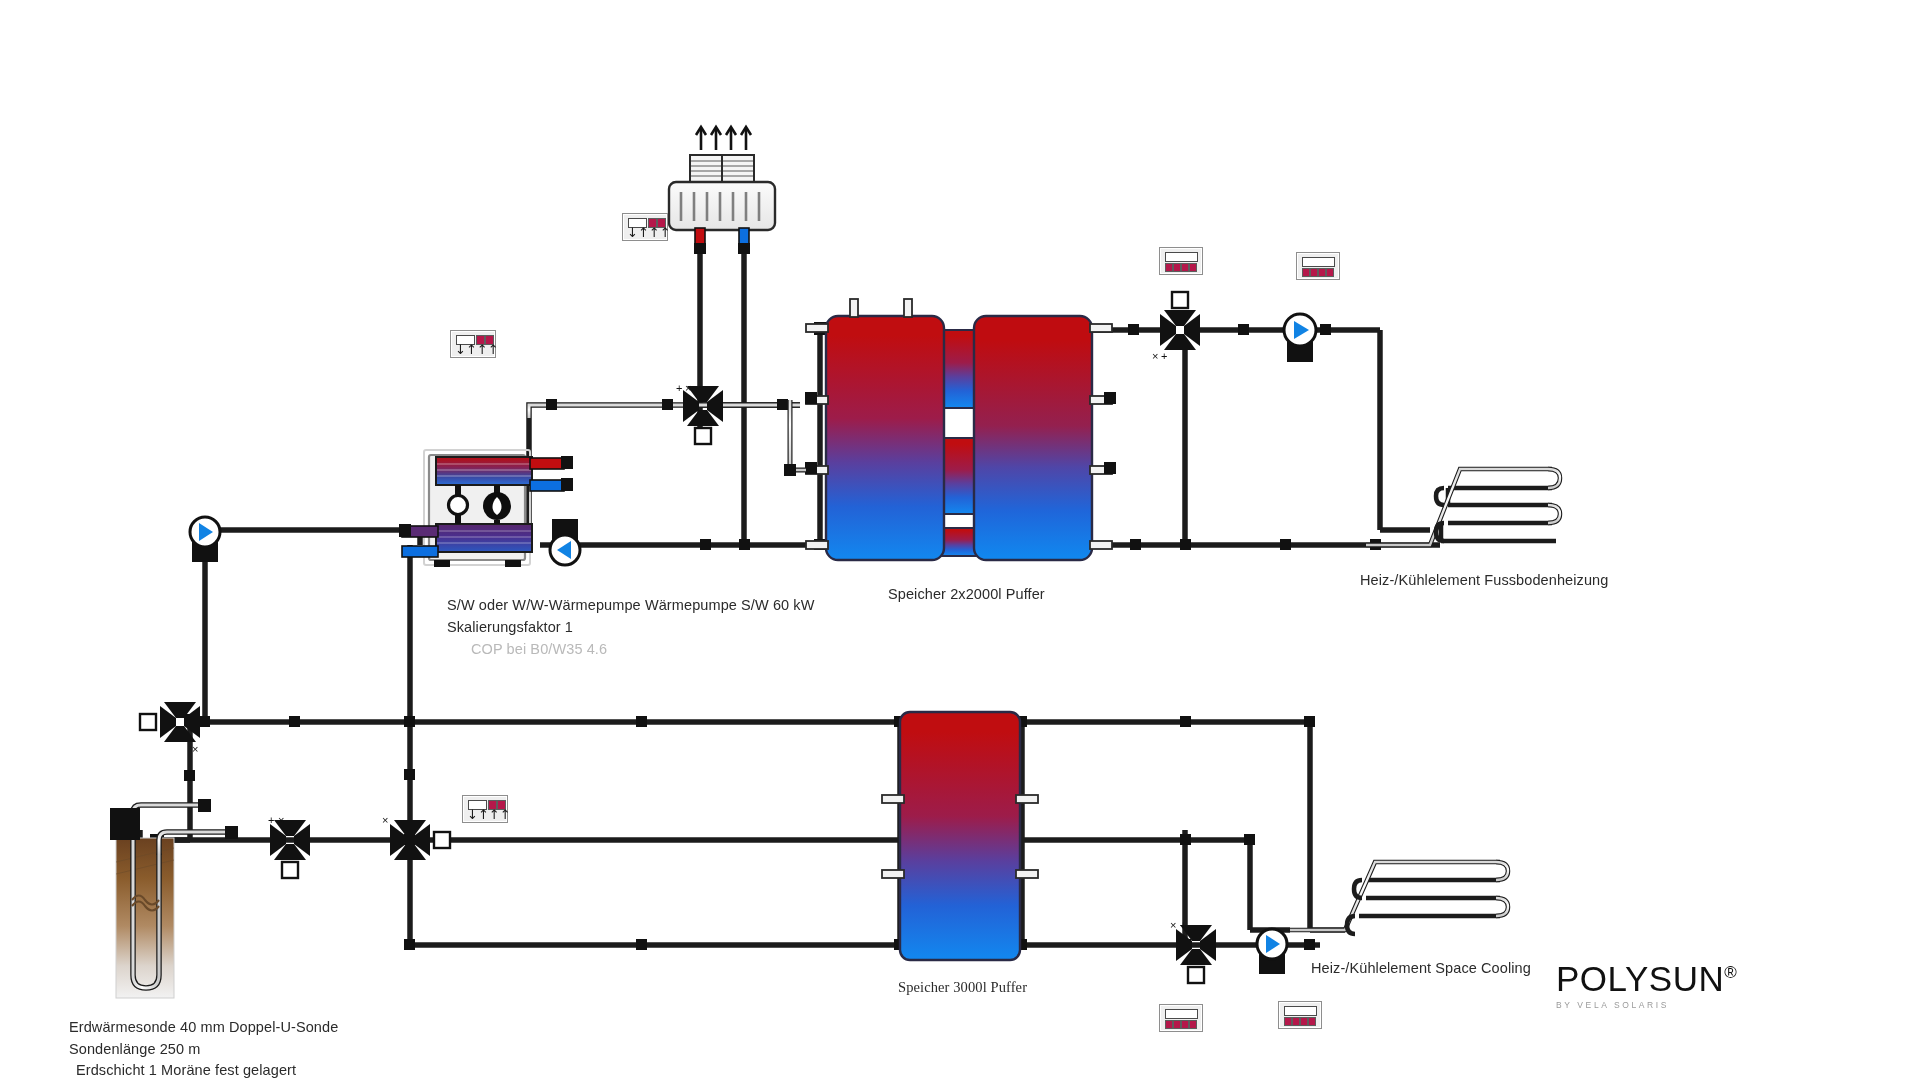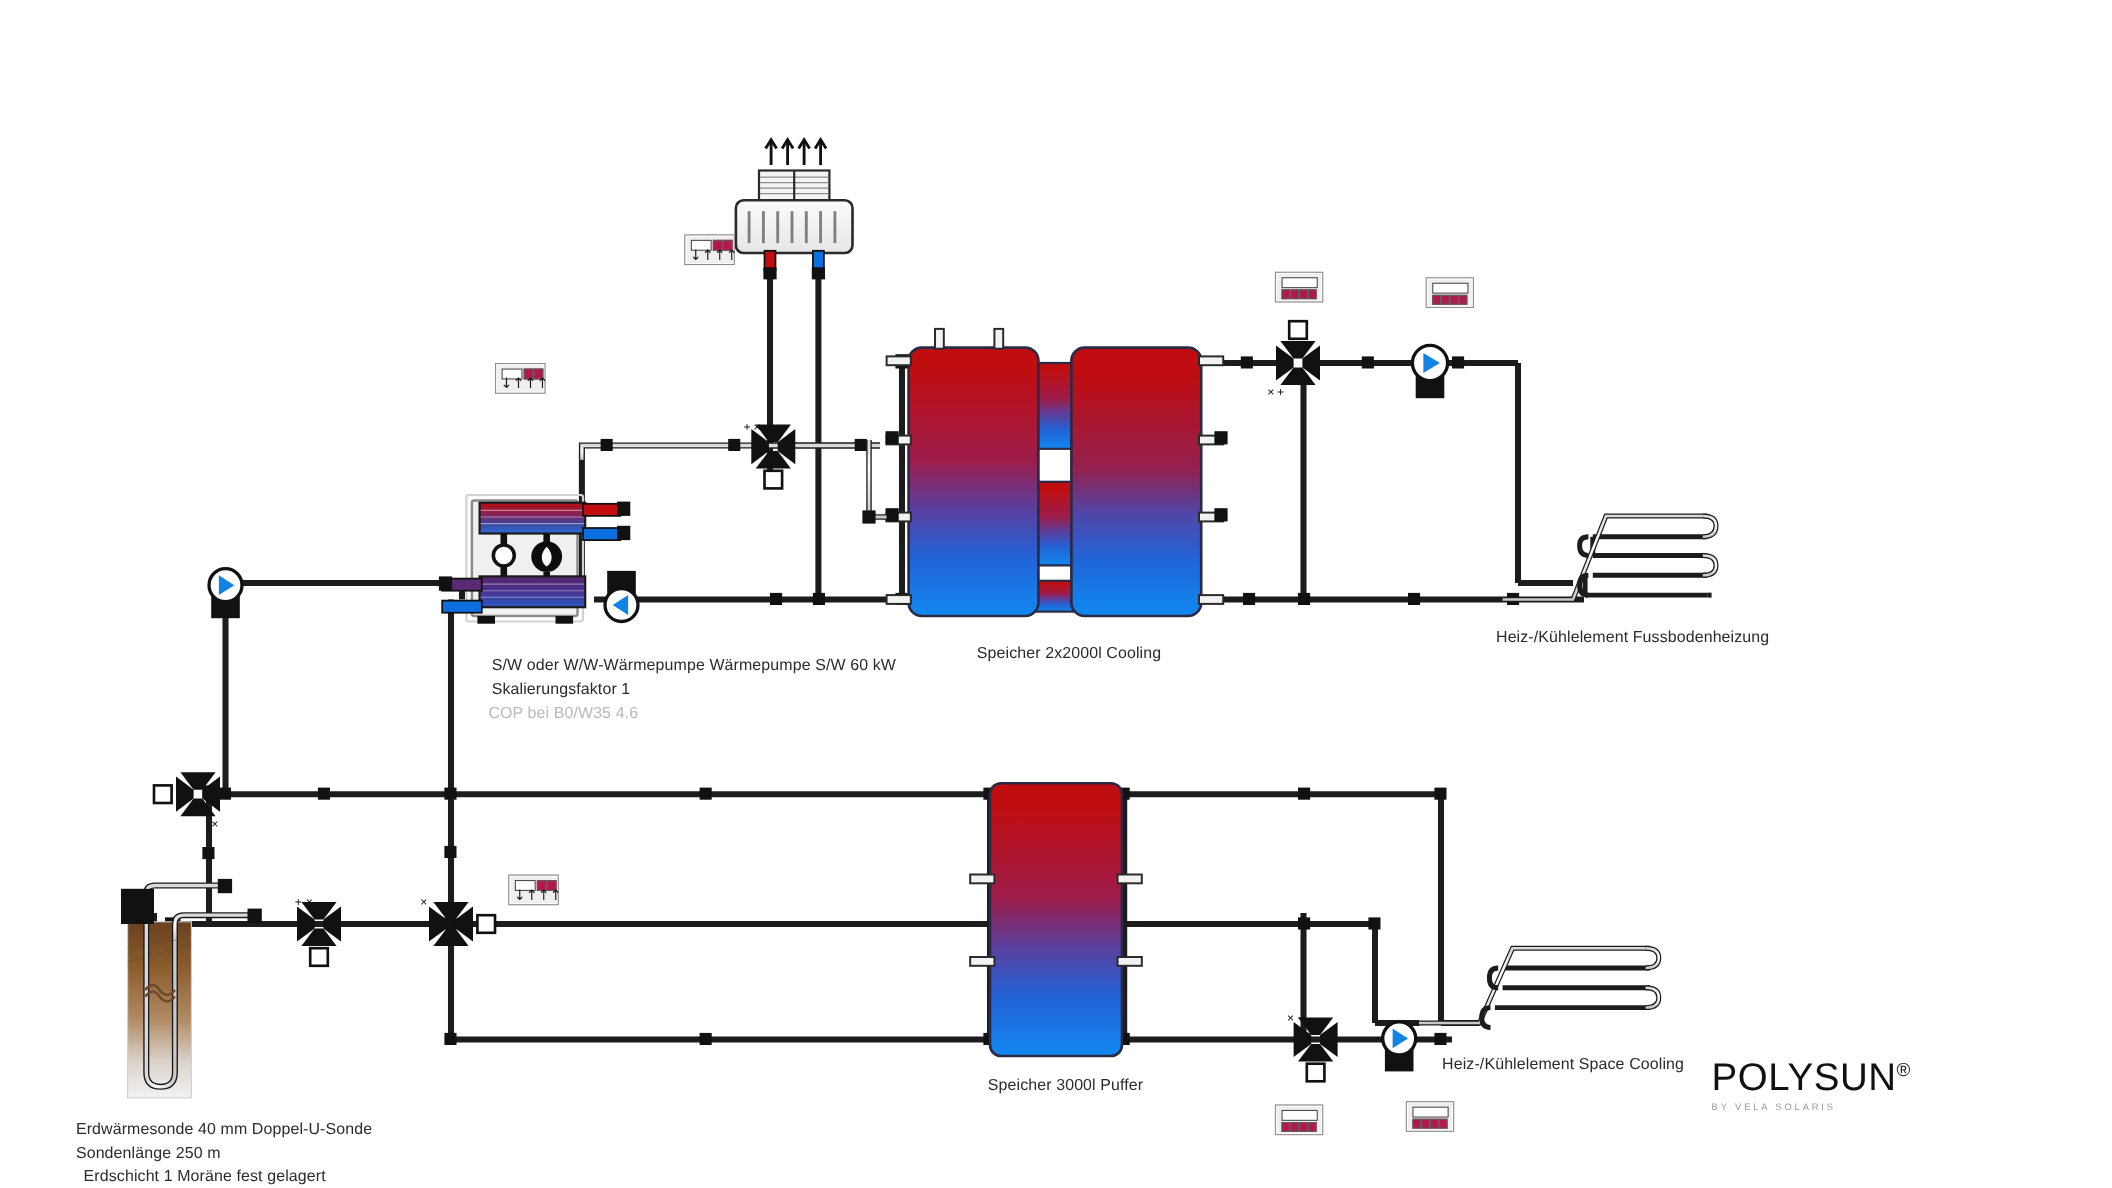--- a/index.html
+++ b/index.html
@@ -557,24 +557,24 @@
   <div class="ctrl" style="left:1278px;top:1001px;width:42px;height:26px;">
     <div class="disp" style="left:5px;top:4px;width:31px;height:8px;"></div>
     <div class="sq" style="left:5px;top:15px;width:6px;height:7px;"></div>
     <div class="sq" style="left:13px;top:15px;width:6px;height:7px;"></div>
     <div class="sq" style="left:21px;top:15px;width:6px;height:7px;"></div>
     <div class="sq" style="left:29px;top:15px;width:6px;height:7px;"></div>
   </div>
 
   <div class="lbl" style="left:447px;top:597px;text-align:center;">S/W oder W/W-Wärmepumpe Wärmepumpe S/W 60 kW</div>
   <div class="lbl" style="left:447px;top:619px;">Skalierungsfaktor 1</div>
-  <div class="lbl dim" style="left:444px;top:641px;">COP bei B0/W35 4.6</div>
-
-  <div class="lbl" style="left:888px;top:586px;">Speicher 2x2000l Cooling</div>
-  <div class="lbl" style="left:898px;top:979px;">Speicher 3000l Puffer</div>
+  <div class="lbl dim" style="left:471px;top:641px;">COP bei B0/W35 4.6</div>
+
+  <div class="lbl" style="left:888px;top:586px;">Speicher 2x2000l Puffer</div>
+  <div class="lbl" style="left:898px;top:979px;font-family:Liberation Serif, serif;">Speicher 3000l Puffer</div>
 
   <div class="lbl" style="left:1360px;top:572px;">Heiz-/Kühlelement Fussbodenheizung</div>
   <div class="lbl" style="left:1311px;top:960px;text-align:right;">Heiz-/Kühlelement Space Cooling</div>
 
   <div class="lbl" style="left:69px;top:1019px;">Erdwärmesonde 40 mm Doppel-U-Sonde</div>
   <div class="lbl" style="left:69px;top:1041px;">Sondenlänge 250 m</div>
   <div class="lbl" style="left:76px;top:1062px;">Erdschicht 1 Moräne fest gelagert</div>
 
   <div id="logo">
     <div class="pname"><span>POLYSUN</span><sup>®</sup></div>

